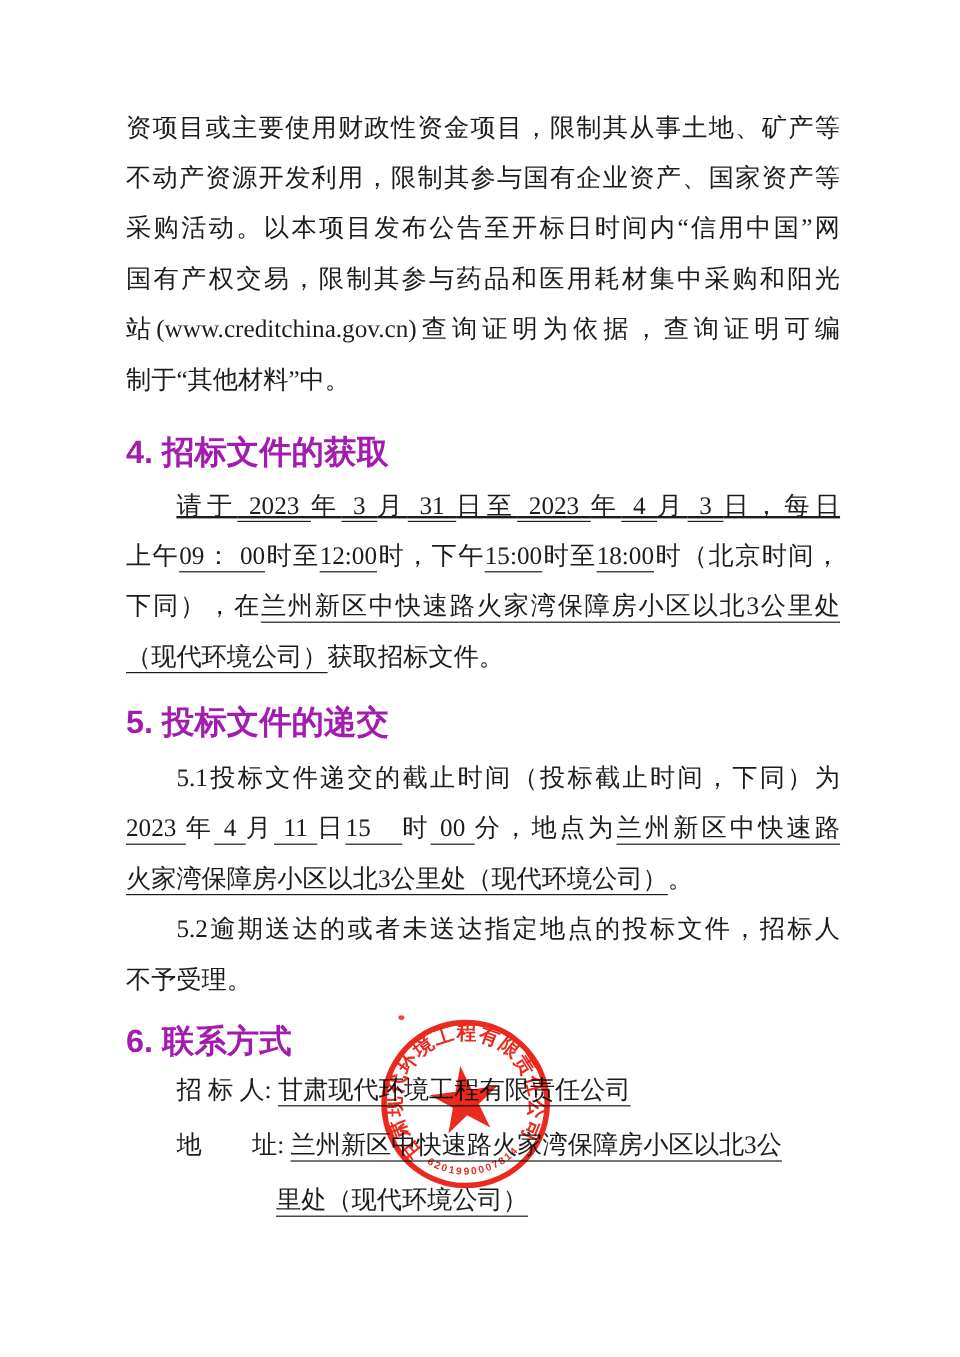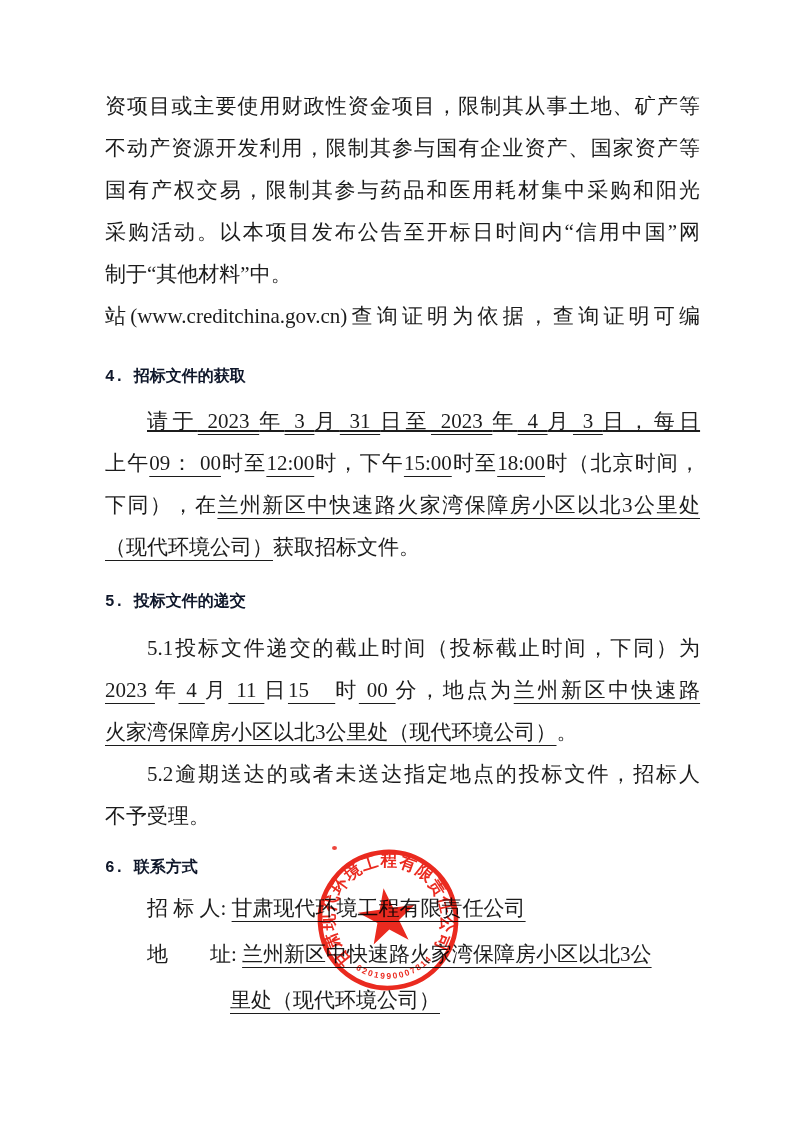--- a/index.html
+++ b/index.html
@@ -6,22 +6,22 @@
   .page {
     position:relative; width:800px; height:1046px; background:#ffffff;
     font-family:"Liberation Serif","DejaVu Serif",serif;
     color:#1c1c1c; overflow:hidden;
   }
   .content { position:absolute; left:105px; top:85px; width:595px; }
   .line { font-size:21px; line-height:42px; margin:0; }
   .just { text-align:justify; text-align-last:justify; }
   .indent { text-indent:42px; }
   .h {
-    font-family:Liberation Mono, monospace;
-    font-weight:700; font-size:16px; line-height:30px; margin:0; color:#0f172a;
+    font-family:Liberation Sans, sans-serif;
+    font-weight:700; font-size:27px; line-height:30px; margin:0; color:#a21caf;
   }
   .u { text-decoration:underline; text-underline-offset:6px; text-decoration-thickness:1.4px; }
   .h4 { margin-top:25px; }
   .p2 { margin-top:8px;text-decoration:underline; }
   .h5 { margin-top:19px; }
   .p31 { margin-top:10px; }
   .h6 { margin-top:16px; }
   .contact { margin-top:2px; }
   .contact .line { line-height:46px; }
   .cont3 { padding-left:125px; }
@@ -38,24 +38,24 @@
   .seal text { font-family:"Liberation Sans","DejaVu Sans",sans-serif; }
 </style>
 </head>
 <body>
 
 <div class="page">
   <div class="content">
 
     <p class="line just">资项目或主要使用财政性资金项目，限制其从事土地、矿产等</p>
     <p class="line just">不动产资源开发利用，限制其参与国有企业资产、国家资产等</p>
+    <p class="line just">采购活动。以本项目发布公告至开标日时间内“信用中国”网</p>
     <p class="line just">国有产权交易，限制其参与药品和医用耗材集中采购和阳光</p>
-    <p class="line just">采购活动。以本项目发布公告至开标日时间内“信用中国”网</p>
+    <p class="line just">站(www.creditchina.gov.cn)查询证明为依据，查询证明可编</p>
     <p class="line">制于“其他材料”中。</p>
-    <p class="line just">站(www.creditchina.gov.cn)查询证明为依据，查询证明可编</p>
 
     <h2 class="h h4">4. 招标文件的获取</h2>
 
     <p class="line just indent p2"><span>请于</span><span class="u">&nbsp;2023&nbsp;</span><span>年</span><span class="u">&nbsp;3&nbsp;</span><span>月</span><span class="u">&nbsp;31&nbsp;</span><span>日至</span><span class="u">&nbsp;2023&nbsp;</span><span>年</span><span class="u">&nbsp;4&nbsp;</span><span>月</span><span class="u">&nbsp;3&nbsp;</span><span>日，每日</span></p>
 
     <p class="line just"><span>上午</span><span class="u">09：&nbsp;00</span><span>时至</span><span class="u">12:00</span><span>时，下午</span><span class="u">15:00</span><span>时至</span><span class="u">18:00</span><span>时（北京时间，</span></p>
 
     <p class="line just"><span>下同），在</span><span class="u">兰州新区中快速路火家湾保障房小区以北3公里处</span></p>
 
     <p class="line"><span class="u">（现代环境公司）</span><span>获取招标文件。</span></p>

